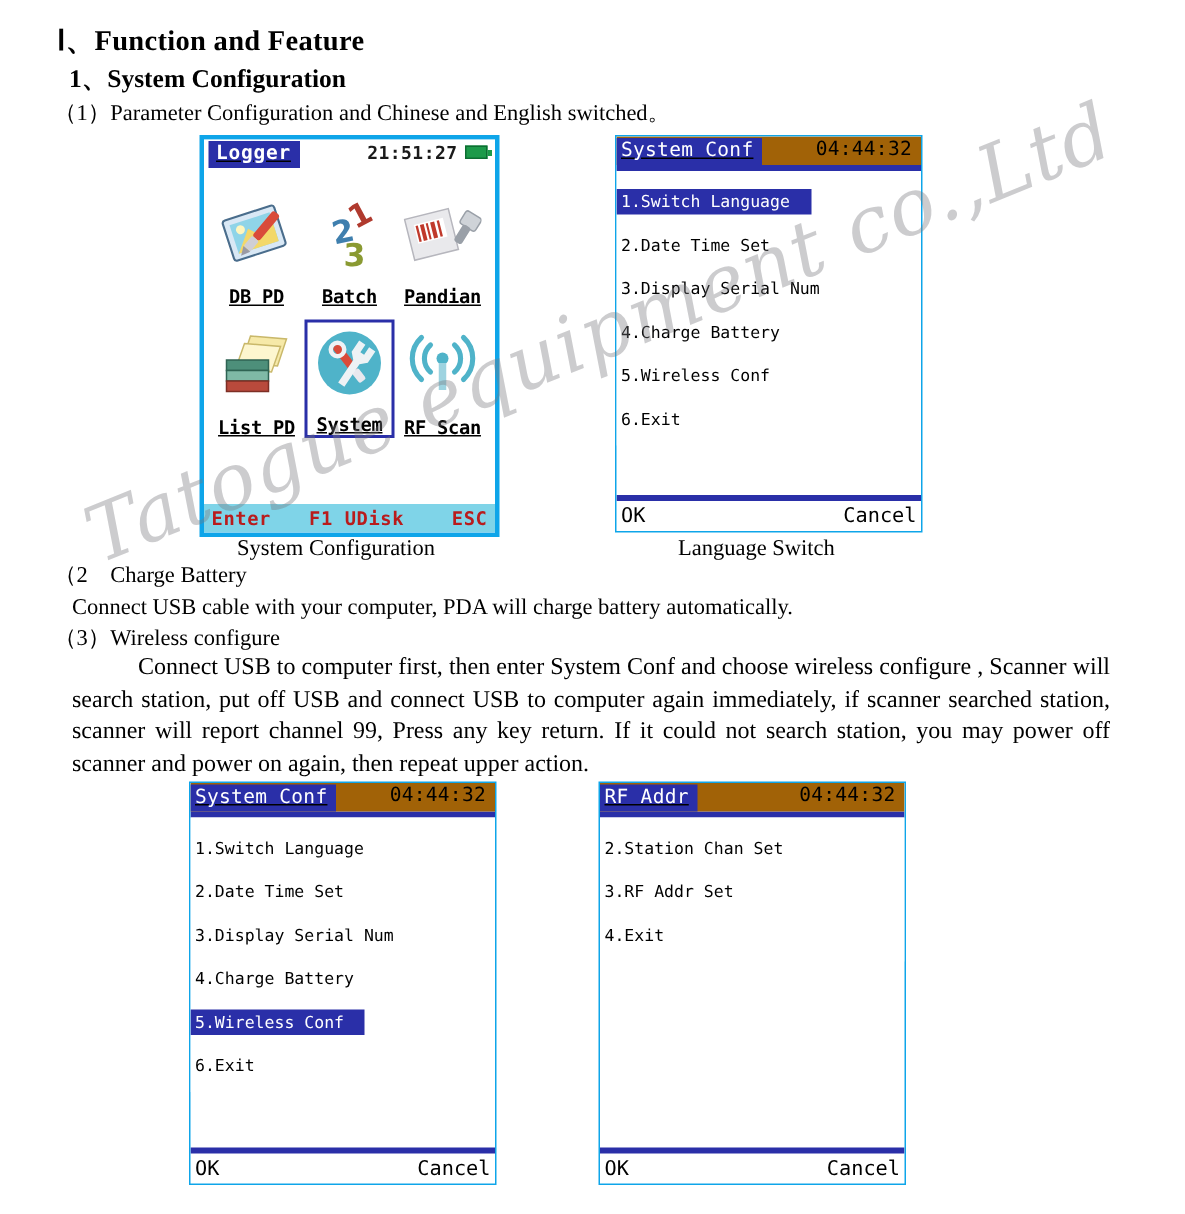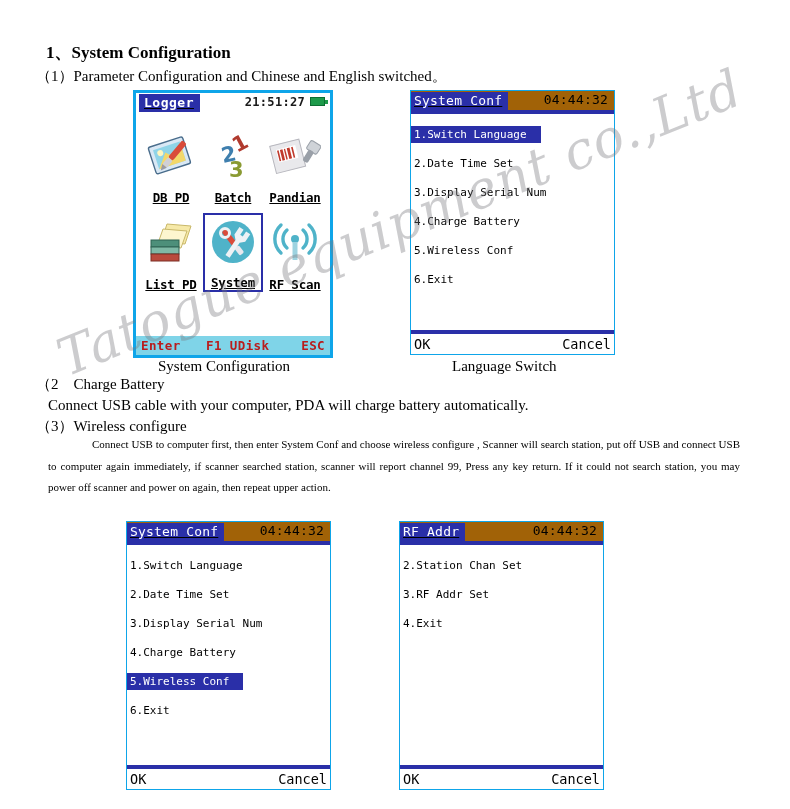--- a/index.html
+++ b/index.html
@@ -38,21 +38,21 @@
   }
   .p1 { left: 36px; top: 66px; }
   .p-charge-h { left: 36px; top: 374px; }
   .p-charge-b { left: 48px; top: 395px; }
   .p-wireless-h { left: 36px; top: 416px; }
 
   .body-block {
     position: absolute;
     left: 48px; top: 434px;
     width: 692px;
-    font-size: 11px;
+    font-size: 16px;
     line-height: 21.5px;
     text-align: justify;
     text-justify: inter-word;
     text-indent: 44px;
   }
 
   
   .caption {
     position: absolute;
     font-size: 15px;
@@ -228,20 +228,21 @@
     white-space: nowrap;
     pointer-events: none;
     letter-spacing: 1px;
   }
 </style>
 </head>
 <body>
 
 <div class="page">
 
+  <div class="h1">Ⅰ、Function and Feature</div>
   <div class="h2">1、System Configuration</div>
   <div class="para p1">（1）Parameter Configuration and Chinese and English switched。</div>
 
   <div class="device" id="screen-logger">
     <div class="logger-title">
       <span class="tbadge">Logger</span>
       <span class="tclock">21:51:27</span>
       <span class="batt"></span>
     </div>
 

